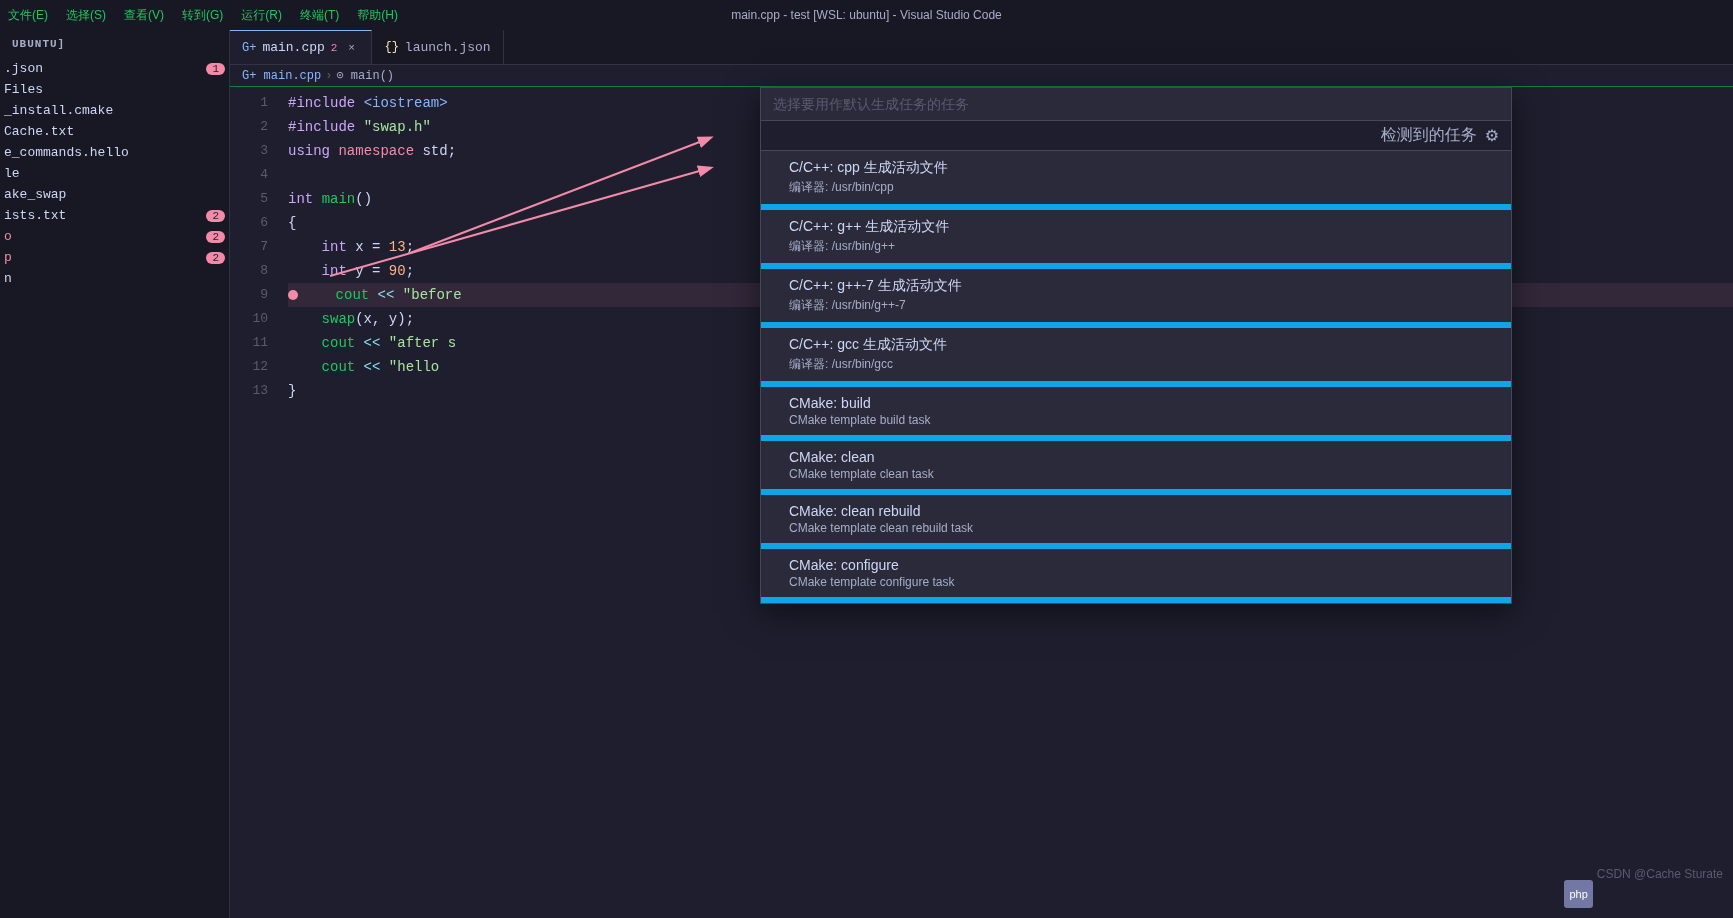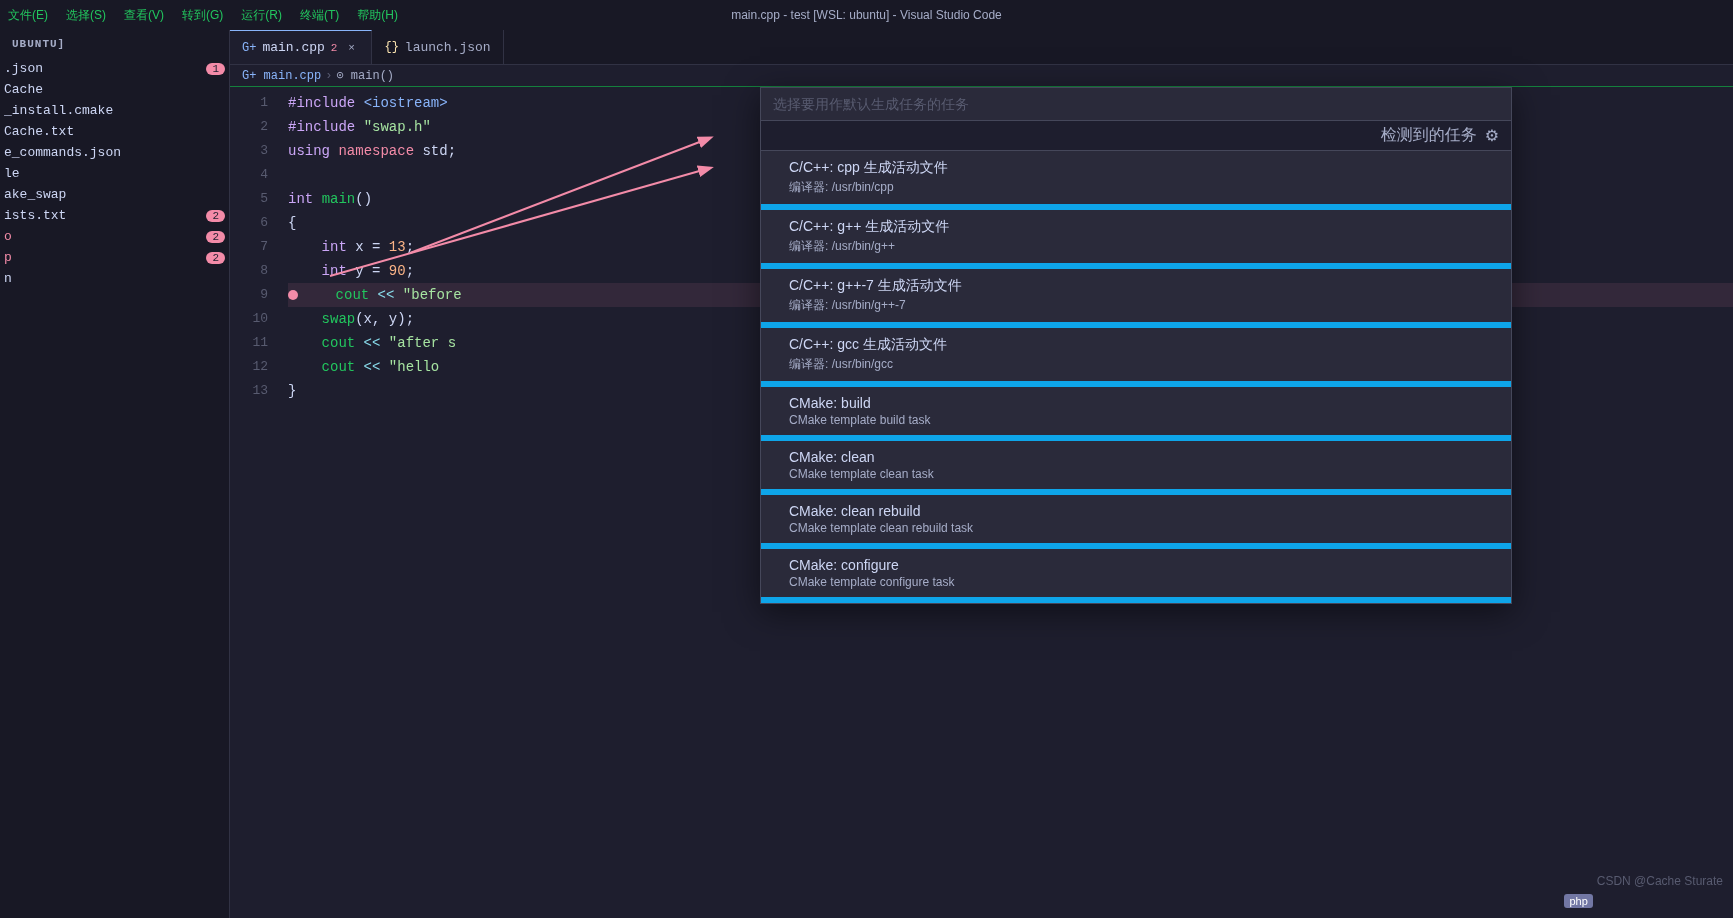--- a/index.html
+++ b/index.html
@@ -294,21 +294,21 @@
       color: #585b70;
       font-family: 'Segoe UI', sans-serif;
       display: flex;
       align-items: center;
       gap: 4px;
     }
     .php-badge {
       background: #7277a4;
       color: #fff;
       border-radius: 3px;
-      padding: 1px 5px;
+      padding: 8px 5px;
       font-size: 11px;
       margin-top: 41px;
     }
   </style>
 </head>
 <body>
 
 <div class="title-bar">
   <div class="menu-items">
     <span class="menu-item">文件(E)</span>
@@ -324,30 +324,30 @@
 
 <div class="main-layout">
 
   <div class="sidebar">
     <div class="sidebar-title">UBUNTU]</div>
     <div class="sidebar-item">
       <span class="sidebar-item-inner">.json</span>
       <span class="badge">1</span>
     </div>
     <div class="sidebar-item">
-      <span class="sidebar-item-inner">Cache</span>
+      <span class="sidebar-item-inner">Files</span>
     </div>
     <div class="sidebar-item">
       <span class="sidebar-item-inner">_install.cmake</span>
     </div>
     <div class="sidebar-item">
       <span class="sidebar-item-inner">Cache.txt</span>
     </div>
     <div class="sidebar-item">
-      <span class="sidebar-item-inner">e_commands.json</span>
+      <span class="sidebar-item-inner">e_commands.hello</span>
     </div>
     <div class="sidebar-item">
       <span class="sidebar-item-inner">le</span>
     </div>
     <div class="sidebar-item">
       <span class="sidebar-item-inner">ake_swap</span>
     </div>
     <div class="sidebar-item">
       <span class="sidebar-item-inner">ists.txt</span>
       <span class="badge">2</span>

